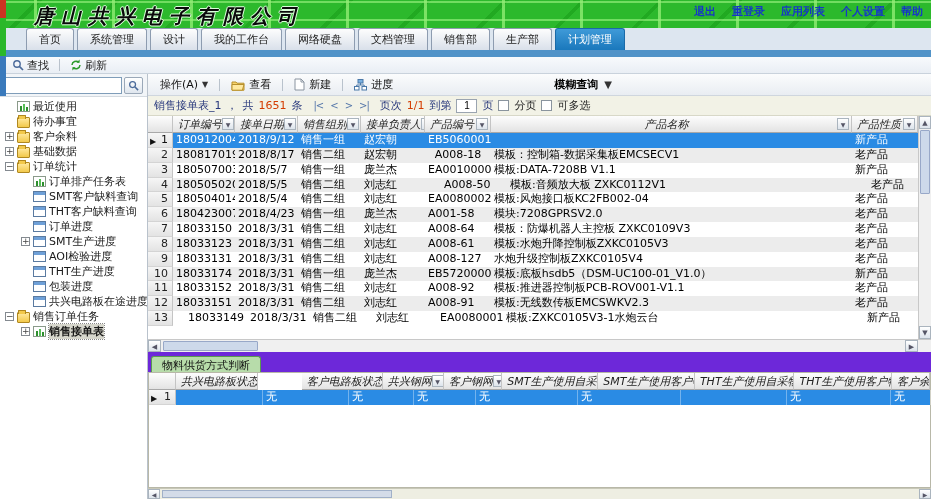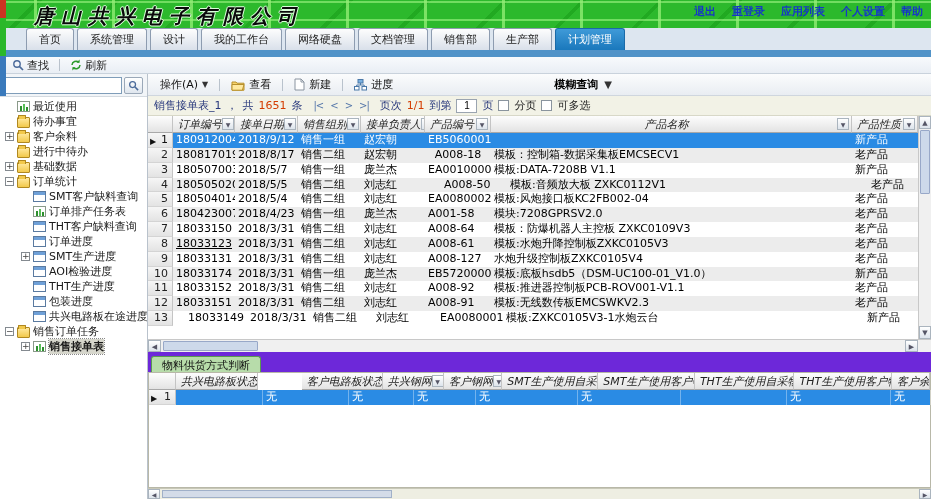--- a/index.html
+++ b/index.html
@@ -193,43 +193,38 @@
           <span class="expander none"></span>
           <span class="tree-icon icon-folder"></span>
           <span class="tree-label">待办事宜</span>
         </div>
         <div class="tree-item lvl1">
           <span class="expander">+</span>
           <span class="tree-icon icon-folder"></span>
           <span class="tree-label">客户余料</span>
         </div>
         <div class="tree-item lvl1">
-          <span class="expander none"></span>
-          <span class="tree-icon icon-folder"></span>
-          <span class="tree-label">进行中待办</span>
-        </div>
-        <div class="tree-item lvl1">
           <span class="expander">+</span>
           <span class="tree-icon icon-folder"></span>
           <span class="tree-label">基础数据</span>
         </div>
         <div class="tree-item lvl1">
           <span class="expander">−</span>
           <span class="tree-icon icon-folder-open"></span>
           <span class="tree-label">订单统计</span>
         </div>
         <div class="tree-item lvl2">
           <span class="expander none"></span>
-          <span class="tree-icon icon-report"></span>
-          <span class="tree-label">SMT客户缺料查询</span>
-        </div>
-        <div class="tree-item lvl2">
-          <span class="expander none"></span>
           <span class="tree-icon icon-chart"></span>
           <span class="tree-label">订单排产任务表</span>
+        </div>
+        <div class="tree-item lvl2">
+          <span class="expander none"></span>
+          <span class="tree-icon icon-report"></span>
+          <span class="tree-label">SMT客户缺料查询</span>
         </div>
         <div class="tree-item lvl2">
           <span class="expander none"></span>
           <span class="tree-icon icon-report"></span>
           <span class="tree-label">THT客户缺料查询</span>
         </div>
         <div class="tree-item lvl2">
           <span class="expander none"></span>
           <span class="tree-icon icon-report"></span>
           <span class="tree-label">订单进度</span>
@@ -431,21 +426,21 @@
             <div class="g-cell" style="width: 62px;">18033150</div>
             <div class="g-cell" style="width: 63px;">2018/3/31</div>
             <div class="g-cell" style="width: 63px;">销售二组</div>
             <div class="g-cell" style="width: 64px;">刘志红</div>
             <div class="g-cell" style="width: 66px;">A008-64</div>
             <div class="g-cell" style="width: 361px;">模板：防爆机器人主控板 ZXKC0109V3</div>
             <div class="g-cell" style="width: 66px;">老产品</div>
           </div>
           <div class="g-row alt">
             <div class="g-selcell" style="width: 25px;">8</div>
-            <div class="g-cell" style="width: 62px; text-decoration: underline;">18033123</div>
+            <div class="g-cell" style="width: 62px;">18033123</div>
             <div class="g-cell" style="width: 63px;">2018/3/31</div>
             <div class="g-cell" style="width: 63px;">销售二组</div>
             <div class="g-cell" style="width: 64px;">刘志红</div>
             <div class="g-cell" style="width: 66px;">A008-61</div>
             <div class="g-cell" style="width: 361px;">模板:水炮升降控制板ZXKC0105V3</div>
             <div class="g-cell" style="width: 66px;">老产品</div>
           </div>
           <div class="g-row">
             <div class="g-selcell" style="width: 25px;">9</div>
             <div class="g-cell" style="width: 62px;">18033131</div>

